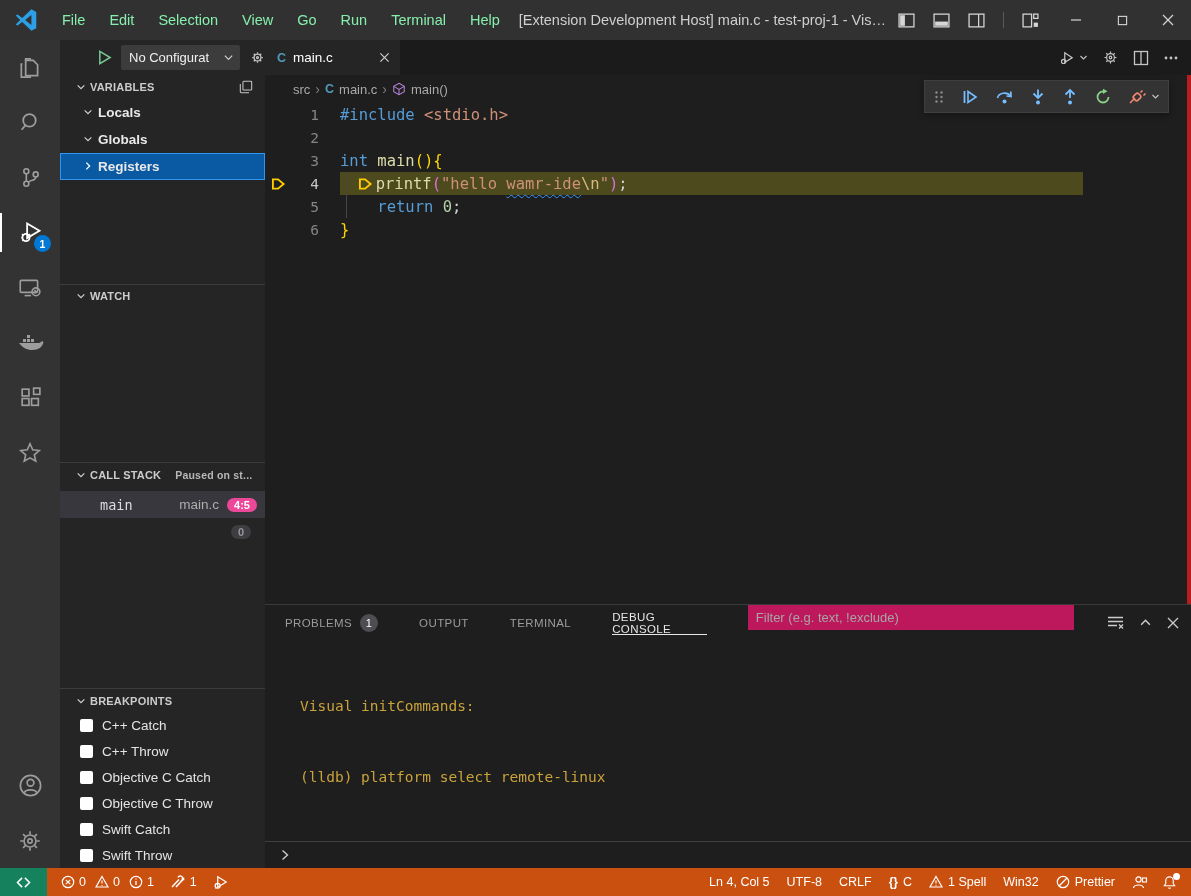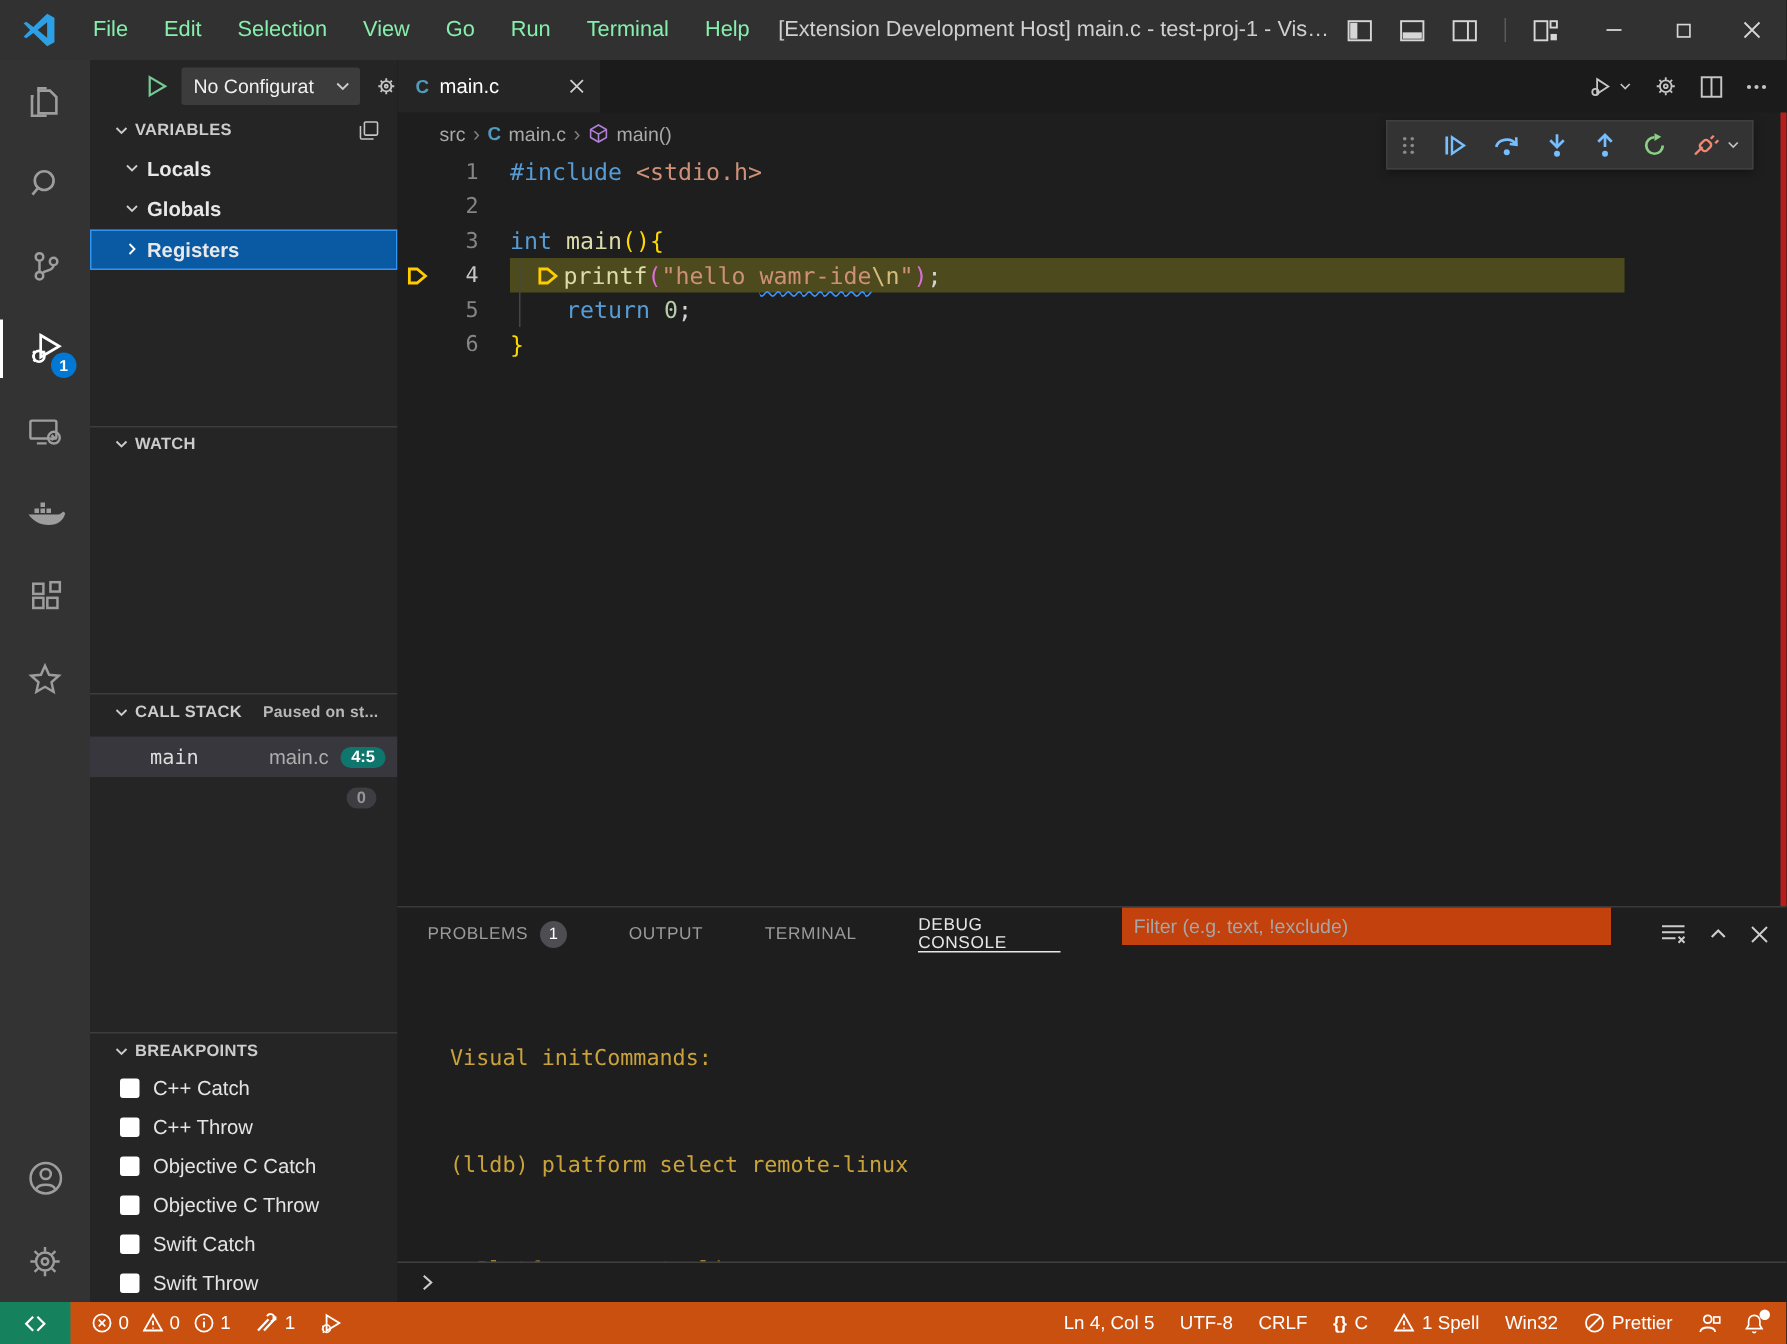--- a/index.html
+++ b/index.html
@@ -49,21 +49,21 @@
   .hdr-note { margin-left:14px; font-size:10.5px; color:#b8b8b8; font-weight:bold; }
 
   .tree-row { height:27px; display:flex; align-items:center; padding-left:23px; color:#e8e8e8;
     font-weight:bold; font-size:13.5px; }
   .tree-row .chev { margin-right:5px; color:#cccccc; }
   .tree-row.selected { background:#0a5aa3; outline:1px solid #3094f0; outline-offset:-1px; }
 
   .frame-row { height:27px; display:flex; align-items:center; background:#37373d; padding:0 8px 0 40px; }
   .frame-name { font-family:"DejaVu Sans Mono", monospace; font-size:13.5px; color:#dddddd; }
   .frame-file { margin-left:auto; color:#aeaeae; font-size:13.5px; }
-  .pill { margin-left:8px; background:#0f766e; color:#ffffff; border-radius:9px; font-size:11px;
+  .pill { margin-left:8px; background:#ec4899; color:#ffffff; border-radius:9px; font-size:11px;
     padding:1px 7px; font-weight:bold; }
   .badge-row { height:27px; display:flex; align-items:center; justify-content:flex-end; padding-right:14px; }
   .pill.dim { background:#3d3d42; color:#95959a; }
 
   .bp-row { height:26px; display:flex; align-items:center; padding-left:20px; color:#e4e4e4; font-size:13.5px; font-weight:normal; }
   .bp-check { width:13px; height:13px; background:#ffffff; border-radius:2px; margin-right:9px; }
 
   
   .editorcol { flex:1; display:flex; flex-direction:column; background:#1e1e1e; }
   .tabbar { height:35px; background:#1b1b1c; display:flex; align-items:stretch; }
@@ -99,21 +99,21 @@
 
   
   .panel { height:264px; border-top:1px solid #3a3a3a; display:flex; flex-direction:column; }
   .panel-header { height:35px; display:flex; padding-left:20px;gap:17px; }
   .panel-tab { font-size:11.5px; letter-spacing:.4px; color:#9b9b9b; margin-right:24px; height:35px;
     display:flex; align-items:center; gap:8px; position:relative; }
   .panel-tab.active { color:#e7e7e7; }
   .panel-tab.active::after { content:''; position:absolute; left:0; right:0; bottom:5px; height:1px; background:#e7e7e7; }
   .tab-badge { min-width:18px; height:18px; border-radius:50%; background:#4d4d52; color:#ffffff;
     font-size:11px; display:flex; align-items:center; justify-content:center; }
-  .panel-filter { margin-left:auto; width:362px; height:25px; background:#c2410c; border:none;
+  .panel-filter { margin-left:auto; width:362px; height:25px; background:#be185d; border:none;
     color:#cccccc; font-size:13px; padding:0 8px; font-family:"Liberation Sans", sans-serif; }
   .panel-filter::placeholder { color:#a6a6a6; }
   .panel-actions { display:flex; align-items:center; gap:15px; padding:0 14px 0 16px; color:#cccccc; }
 
   .console-body { flex:1; padding:8px 0 0 35px; font-family:"DejaVu Sans Mono", monospace;
     font-size:14.5px; line-height:23.5px; color:#c9a23a; white-space:pre; overflow:hidden; }
   .console-prompt { height:27px; border-top:1px solid #404040; display:flex; align-items:center; padding-left:14px; color:#cccccc; }
 
   
   .statusbar { height:28px; background:#ca5010; display:flex; align-items:center; color:#ffffff; font-size:12.5px; }

